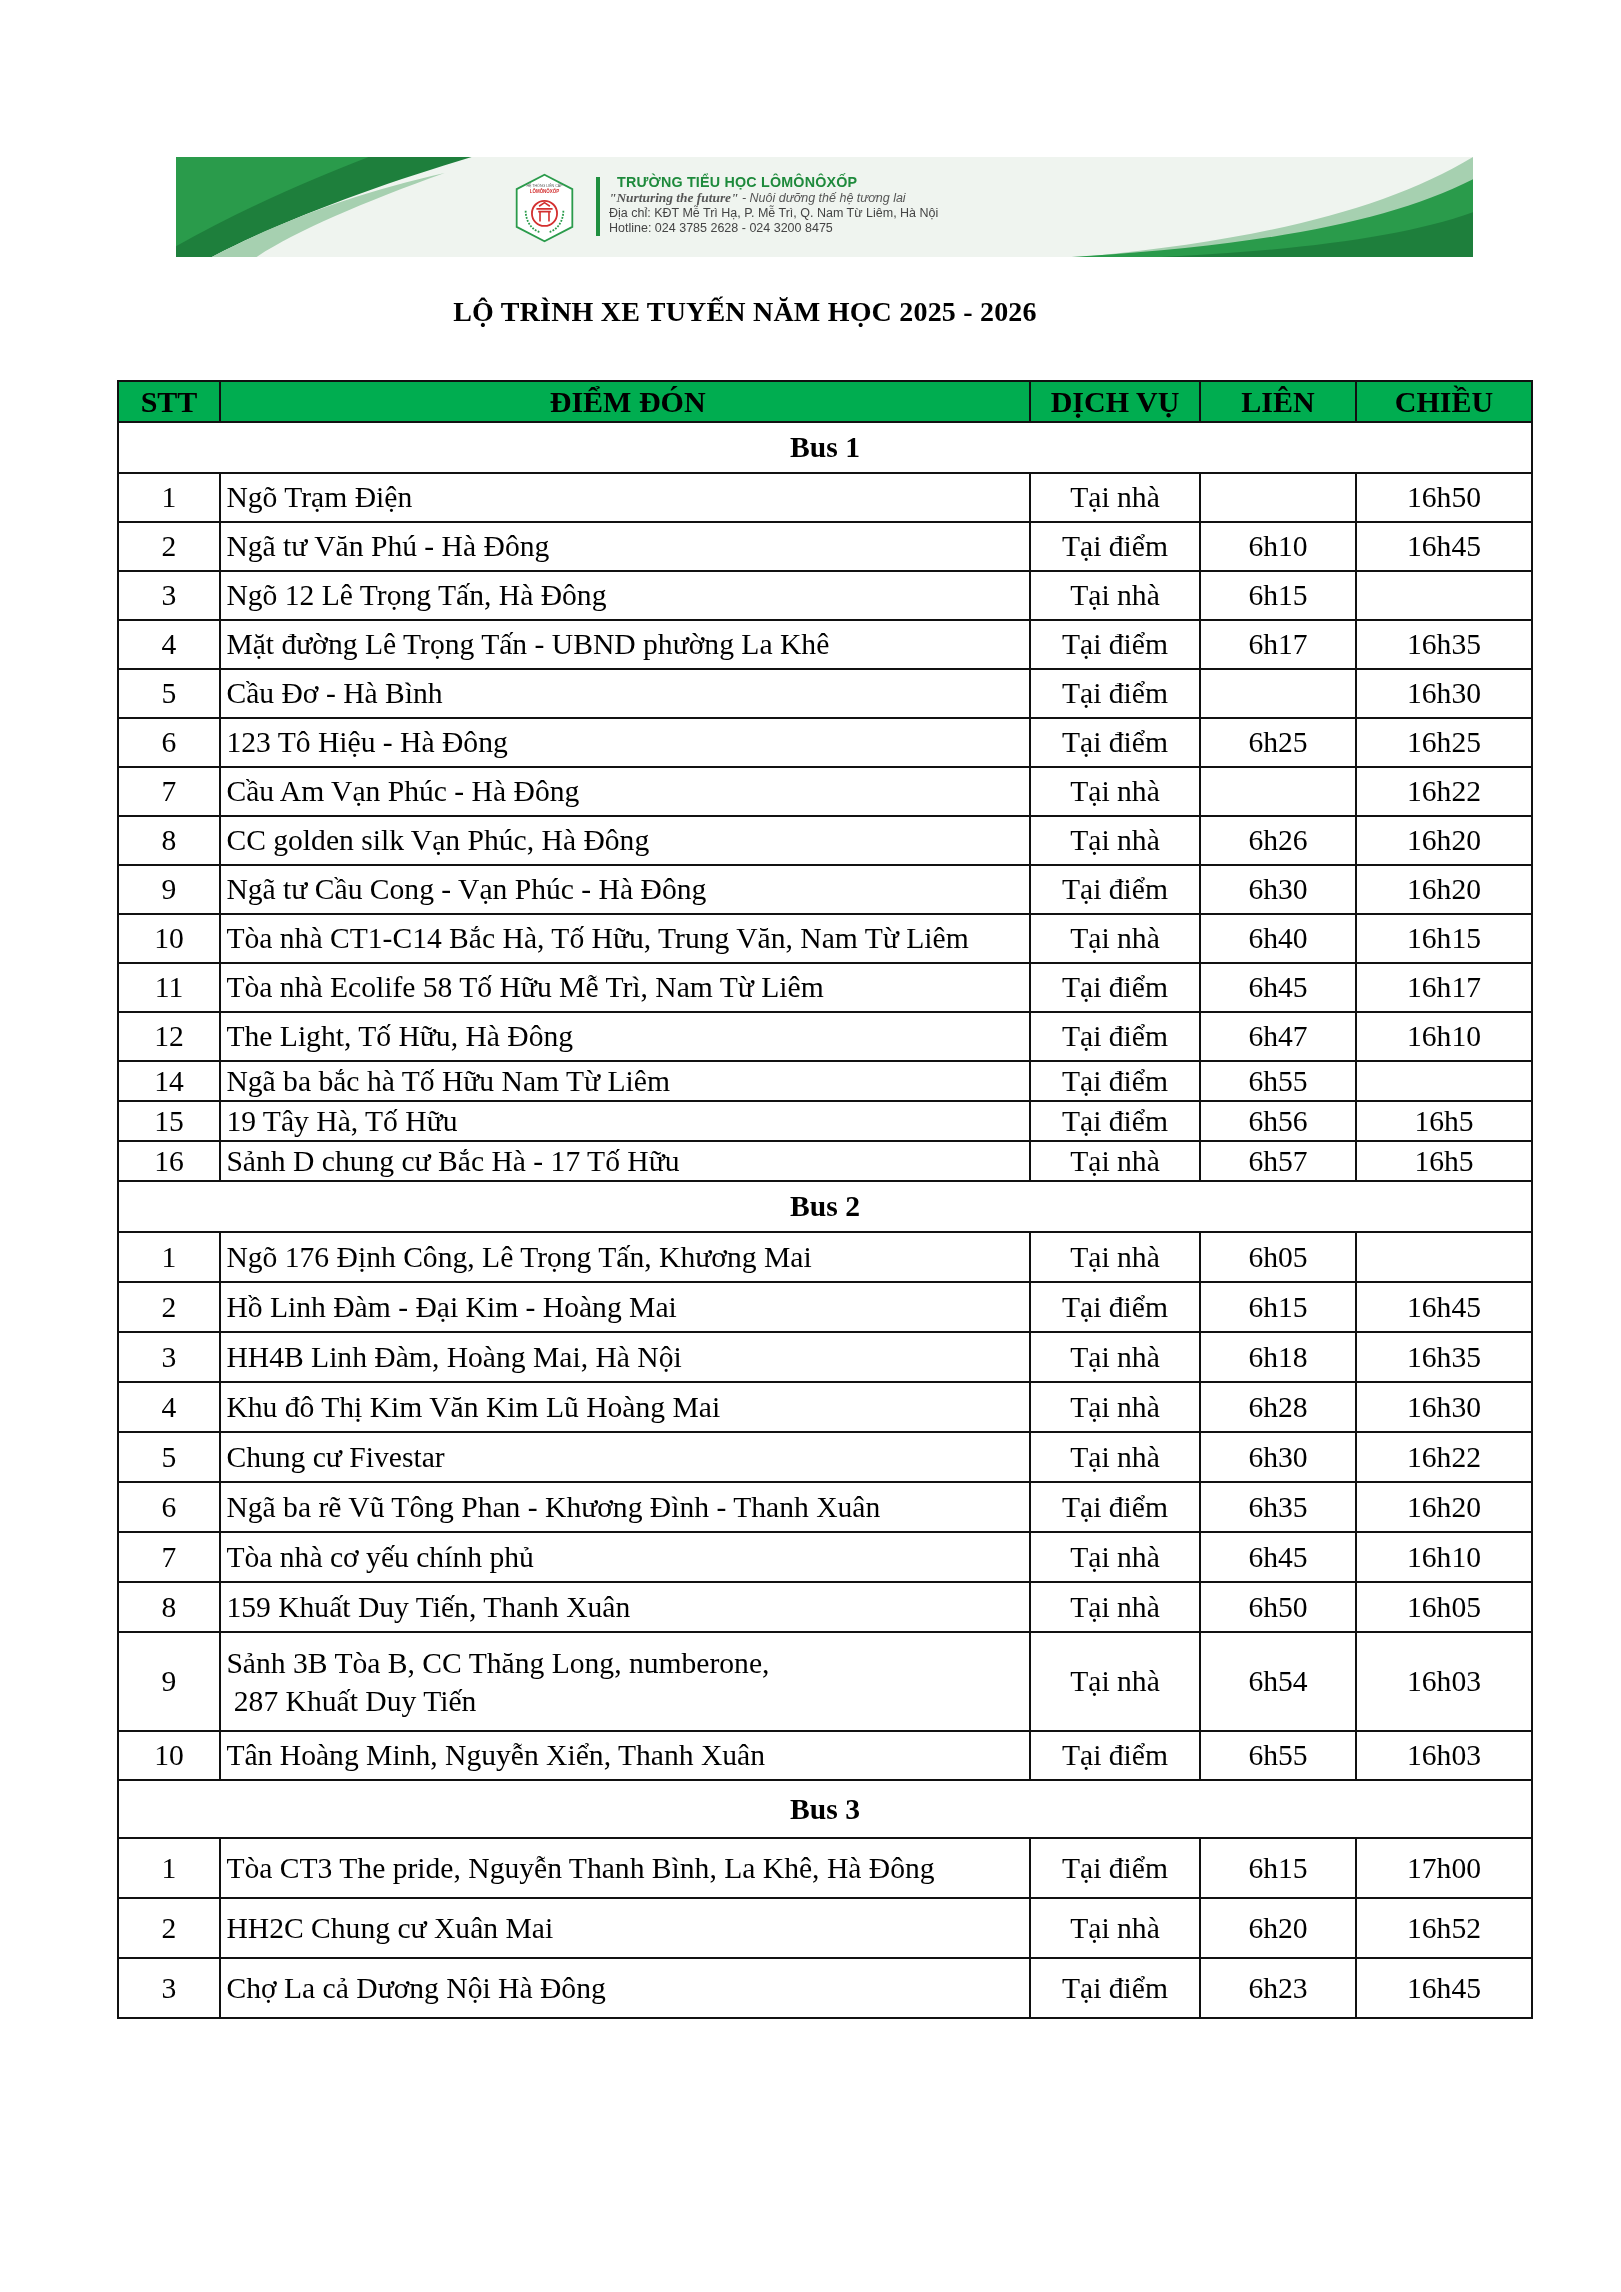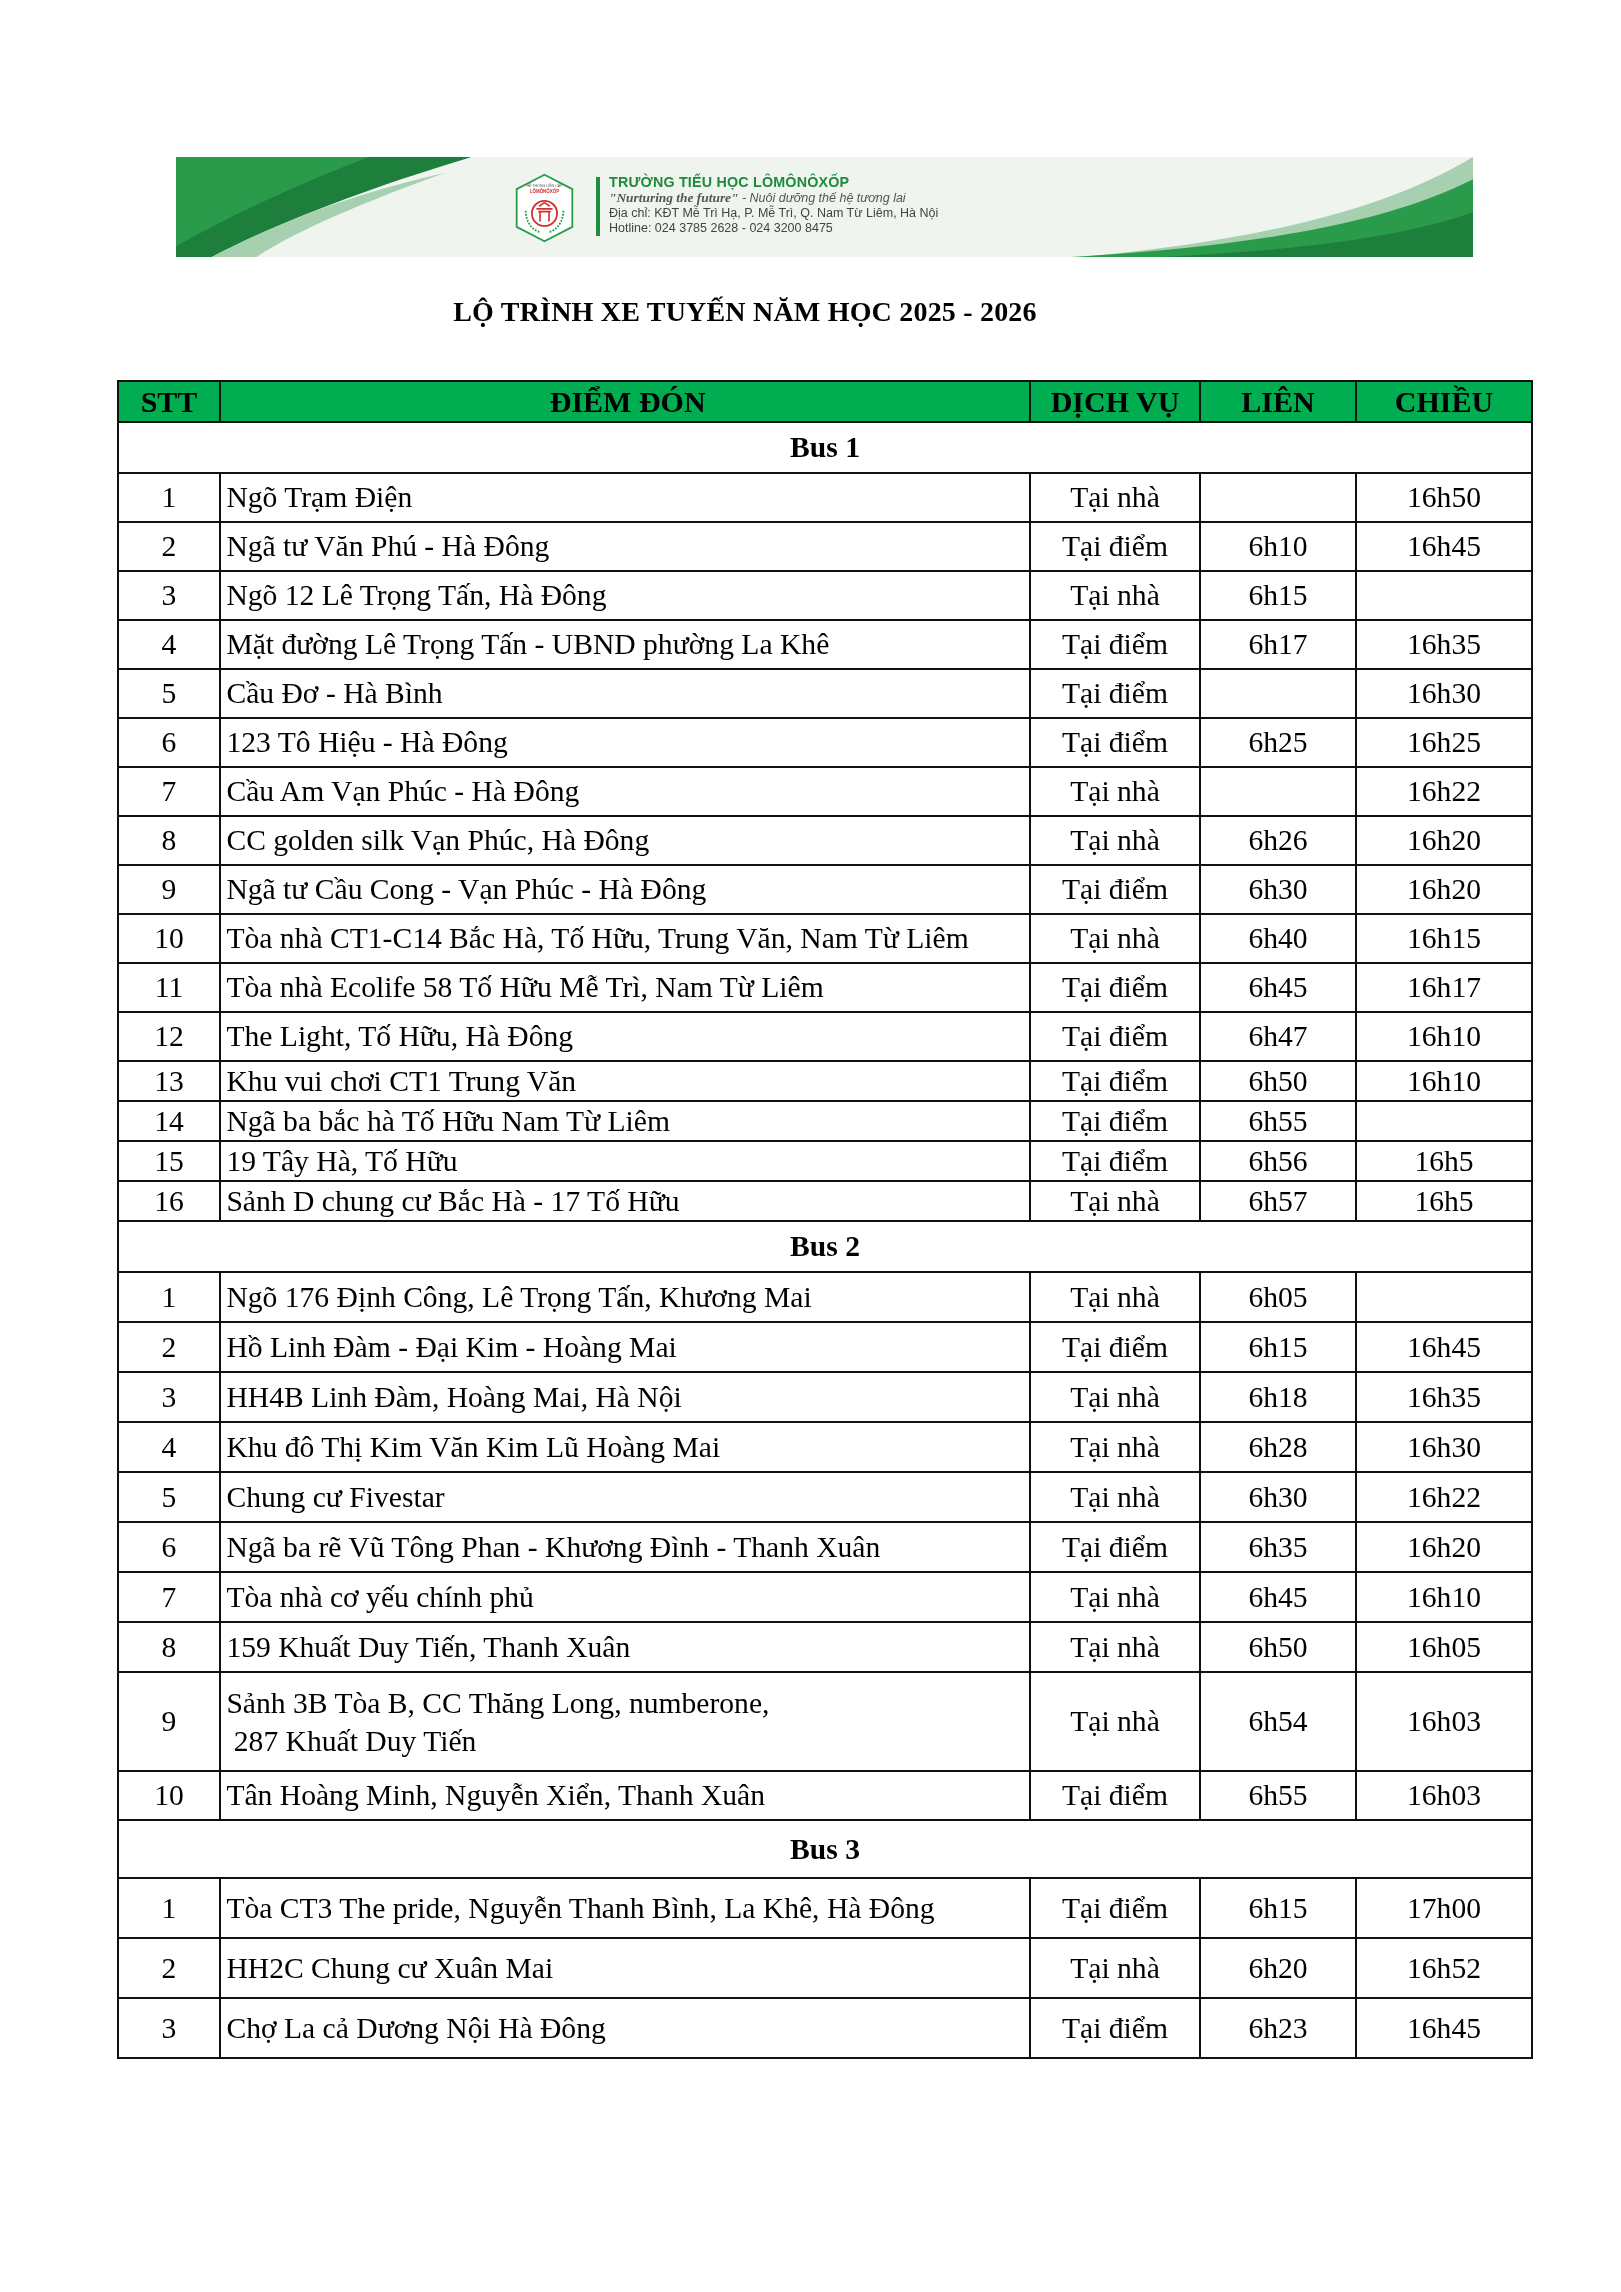--- a/index.html
+++ b/index.html
@@ -4,21 +4,21 @@
 <style>
   html, body { margin:0; padding:0; background:#ffffff; }
   body { width:1621px; height:2293px; position:relative; font-family:"Liberation Serif","DejaVu Serif",serif; color:#000; overflow:hidden; }
 
   
   .banner { position:absolute; left:176px; top:157px; width:1297px; height:100px; background:#eff4ef; overflow:hidden; }
   .banner svg.waves { position:absolute; left:0; top:0; width:100%; height:100%; }
   .logo { position:absolute; left:337px; top:16px; width:63px; height:70px; }
   .logo-bar { position:absolute; left:420px; top:19.7px; width:3.6px; height:59px; background:#1f8f3f; }
   .banner-text { position:absolute; left:433px; top:18px; font-family:"Liberation Sans","DejaVu Sans",sans-serif; line-height:15px; }
-  .banner-text .school { font-weight:bold; color:#1e8a3c; font-size:14.3px; letter-spacing:0.2px; }
+  .banner-text .school { font-weight:bold; color:#1e8a3c; font-size:14.3px; letter-spacing:0.2px;margin-left:8px; }
   .banner-text .motto { font-size:12.5px; color:#333; }
   .banner-text .motto i { font-family:"Liberation Serif","DejaVu Serif",serif; font-weight:bold; color:#555; font-size:13.4px; }
   .banner-text .motto span { font-style:italic; color:#555; }
   .banner-text .addr, .banner-text .hotline { font-size:12.5px; color:#444; }
 
   
   .title { position:absolute; left:0; width:1490px; top:296px; text-align:center; font-weight:bold; font-size:28px; letter-spacing:0.2px; }
 
   
   table.routes { position:absolute; left:117px; top:380px; width:1413px; border-collapse:collapse; table-layout:fixed; }
@@ -173,27 +173,20 @@
         <td class="c-chieu">16h17</td>
       </tr>
     <tr class="h57">
         <td class="c-stt">12</td>
         <td class="c-diem">The Light, Tố Hữu, Hà Đông</td>
         <td class="c-dv">Tại điểm</td>
         <td class="c-sang">6h47</td>
         <td class="c-chieu">16h10</td>
       </tr>
     <tr class="h47">
-        <td class="c-stt">13</td>
-        <td class="c-diem">Khu vui chơi CT1 Trung Văn</td>
-        <td class="c-dv">Tại điểm</td>
-        <td class="c-sang">6h50</td>
-        <td class="c-chieu">16h10</td>
-      </tr>
-    <tr class="h47">
         <td class="c-stt">14</td>
         <td class="c-diem">Ngã ba bắc hà Tố Hữu Nam Từ Liêm</td>
         <td class="c-dv">Tại điểm</td>
         <td class="c-sang">6h55</td>
         <td class="c-chieu"></td>
       </tr>
     <tr class="h47">
         <td class="c-stt">15</td>
         <td class="c-diem">19 Tây Hà, Tố Hữu</td>
         <td class="c-dv">Tại điểm</td>

